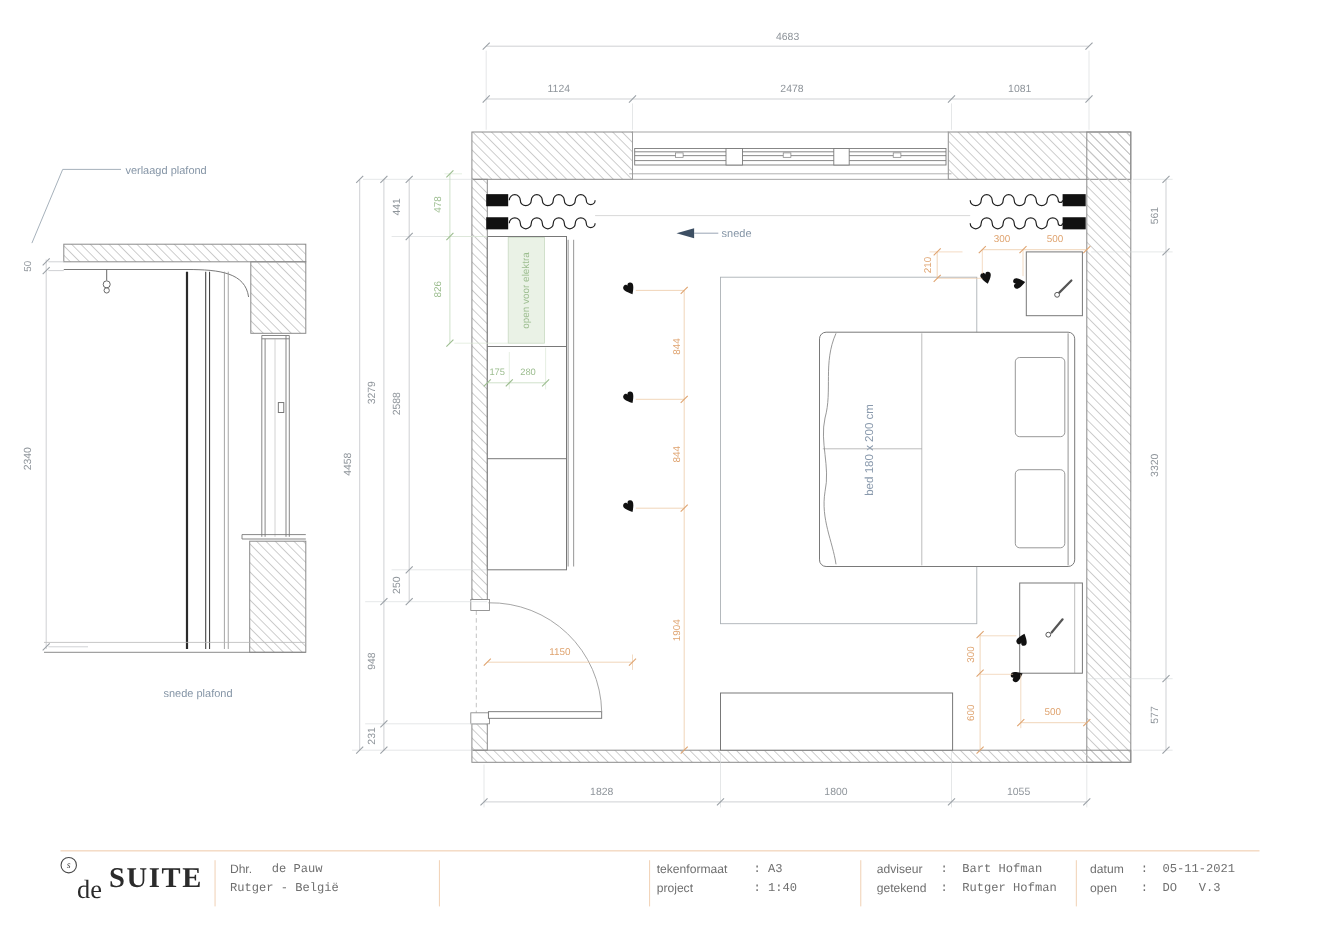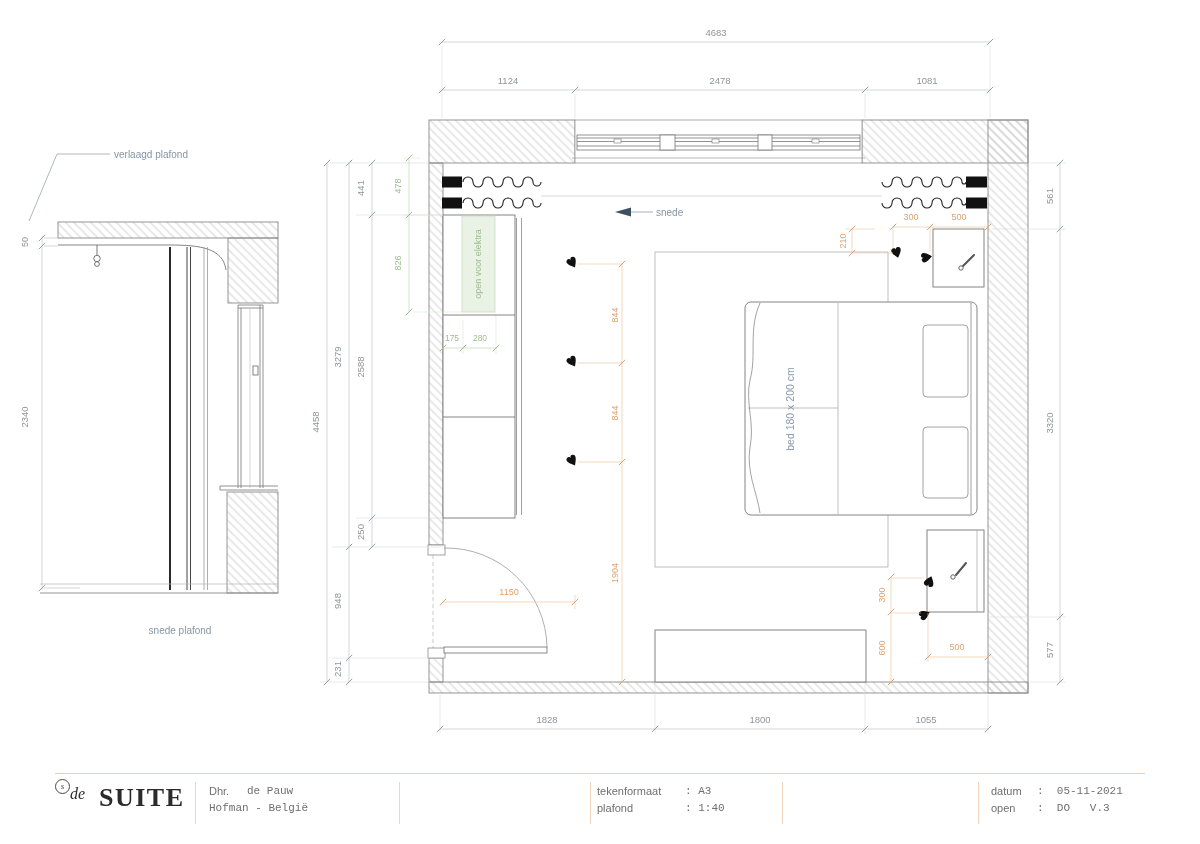--- a/index.html
+++ b/index.html
@@ -14,22 +14,22 @@
   .tb-rule{position:absolute;left:55px;top:0;width:1090px;height:1px;background:#f0cdb0;}
   .tb-sep{position:absolute;top:9px;width:1px;height:42px;background:#f2d5bb;}
   .tb-col{position:absolute;top:10px;color:#6f6f6f;font-size:11px;line-height:17px;}
   .tb-row{display:flex;}
   .tb-lab{display:inline-block;white-space:pre;}
   .tb-val{white-space:pre;font-family:Liberation Mono, monospace;}
   .logo{position:absolute;left:55px;top:6px;color:#2b2b2b;}
   .logo-emblem{position:absolute;left:0;top:0;width:13px;height:13px;border:1px solid #4a4a4a;
      border-radius:50%;font-family:"Liberation Serif",serif;font-style:italic;font-size:9px;
      text-align:center;line-height:12px;color:#4a4a4a;}
-  .logo-de{position:absolute;left:15px;top:6px;font-family:"Liberation Serif",serif;
-     font-style:italic;font-size:16px;}
+  .logo-de{position:absolute;left:15px;top:17px;font-family:"Liberation Serif",serif;
+     font-size:24px;}
   .logo-suite{position:absolute;left:44px;top:4px;font-family:"Liberation Serif",serif;
      font-size:26px;letter-spacing:1.5px;font-weight:bold;}
 </style>
 </head>
 <body>
 
 <div class="canvas">
 <svg width="1200" height="844" viewBox="0 0 1200 844">
   <defs>
     <pattern id="hx" width="6" height="6" patternUnits="userSpaceOnUse" patternTransform="rotate(-45)">
@@ -355,36 +355,46 @@
     <span class="logo-de">de</span>
     <span class="logo-suite">SUITE</span>
   </div>
 
   <div class="tb-col" style="left:209px">
     <div class="tb-row">
           <span class="tb-lab" style="width:38px">Dhr.</span>
           <span class="tb-val">de Pauw</span>
         </div>
     <div class="tb-row">
-          <span class="tb-val">Hofman - België</span>
+          <span class="tb-val">Rutger - België</span>
         </div>
   </div>
 
 
   <div class="tb-col" style="left:597px">
     <div class="tb-row">
           <span class="tb-lab" style="width:88px">tekenformaat</span>
           <span class="tb-val">: A3</span>
         </div>
     <div class="tb-row">
-          <span class="tb-lab" style="width:88px">plafond</span>
+          <span class="tb-lab" style="width:88px">project</span>
           <span class="tb-val">: 1:40</span>
         </div>
   </div>
 
+  <div class="tb-col" style="left:797px">
+    <div class="tb-row">
+          <span class="tb-lab" style="width:58px">adviseur  </span>
+          <span class="tb-val">:  Bart Hofman</span>
+        </div>
+    <div class="tb-row">
+          <span class="tb-lab" style="width:58px">getekend</span>
+          <span class="tb-val">:  Rutger Hofman</span>
+        </div>
+  </div>
 
   <div class="tb-col" style="left:991px">
     <div class="tb-row">
           <span class="tb-lab" style="width:46px">datum</span>
           <span class="tb-val">:  05-11-2021</span>
         </div>
     <div class="tb-row">
           <span class="tb-lab" style="width:46px">open</span>
           <span class="tb-val">:  DO   V.3</span>
         </div>

